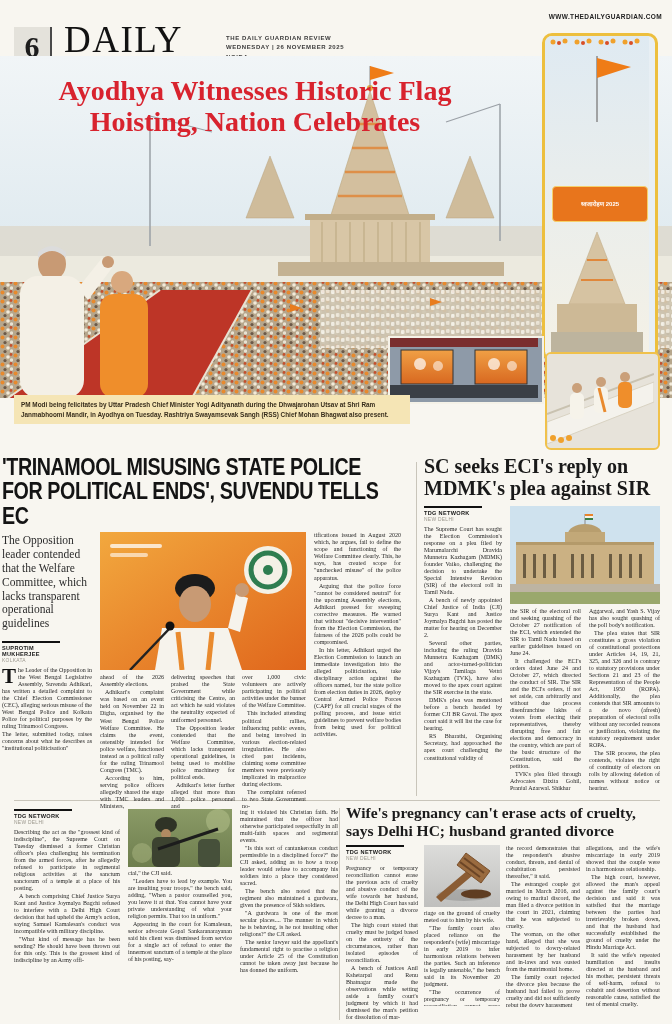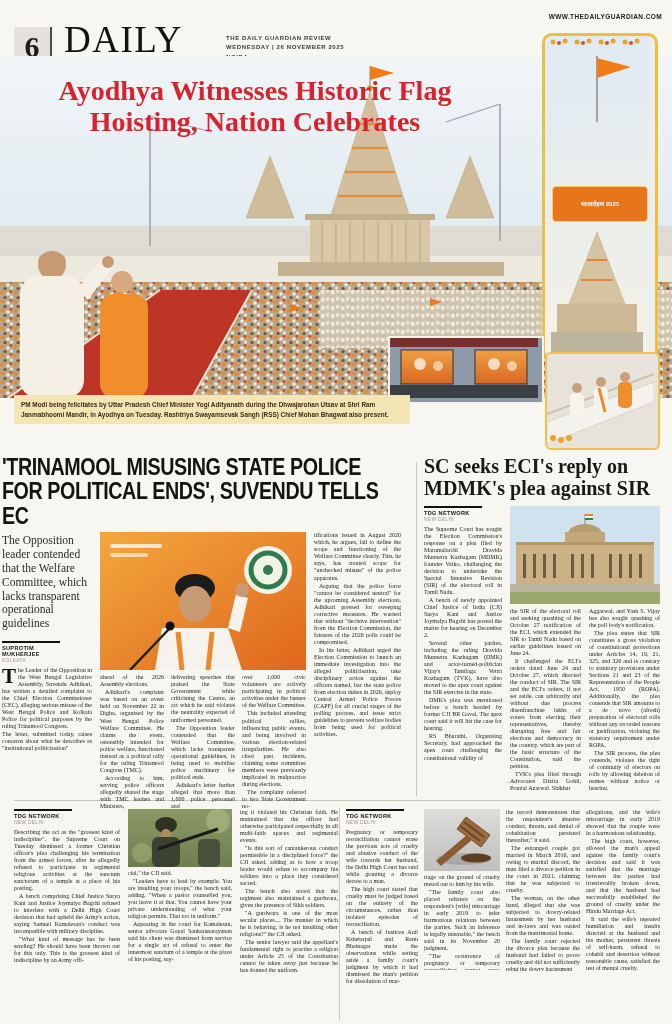--- a/index.html
+++ b/index.html
@@ -442,20 +442,21 @@
             <p>"Is this sort of cantankerous conduct permissible in a disciplined force?" the CJI asked, adding as to how a troop leader would refuse to accompany his soldiers into a place they considered sacred.</p>
             <p>The bench also noted that the regiment also maintained a gurdwara, given the presence of Sikh soldiers.</p>
             <p>"A gurdwara is one of the most secular places.... The manner in which he is behaving, is he not insulting other religions?" the CJI asked.</p>
             <p>The senior lawyer said the appellant's fundamental right to practise a religion under Article 25 of the Constitution cannot be taken away just because he has donned the uniform.</p>
           </div>
       </div>
     </div>
   </div>
 
   <div class="article a4">
+    <h2>Wife's pregnancy can't erase acts of cruelty, says Delhi HC; husband granted divorce</h2>
     <div class="a4-row">
       <div class="col c-w1">
         <div class="byline">
           <div class="byline-name">TDG NETWORK</div>
           <div class="byline-loc">NEW DELHI</div>
         </div>
         <div class="bodycol">
             <p>Pregnancy or temporary reconciliation cannot erase the previous acts of cruelty and abusive conduct of the wife towards her husband, the Delhi High Court has said while granting a divorce decree to a man.</p>
             <p>The high court stated that cruelty must be judged based on the entirety of the circumstances, rather than isolated episodes of reconciliation.</p>
             <p>A bench of Justices Anil Kshetarpal and Renu Bhatnagar made the observations while setting aside a family court's judgment by which it had dismissed the man's petition for dissolution of mar-</p>

